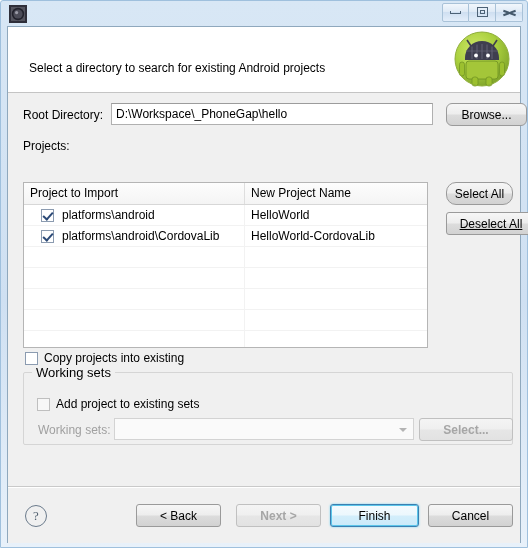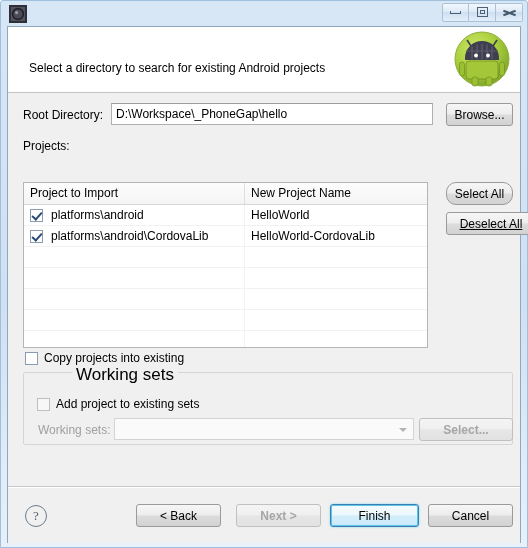--- a/index.html
+++ b/index.html
@@ -218,21 +218,21 @@
     border-bottom: 1px solid #f2f2f2;
   }
   .td {
     font-size: 12px;
     box-sizing: border-box;
     display: flex;
     align-items: center;
     white-space: nowrap;
     overflow: hidden;
   }
-  .td.c0 { width: 221px; border-right: 1px solid #f2f2f2; padding-left: 6px; }
+  .td.c0 { width: 221px; border-right: 1px solid #f2f2f2; padding-left: 17px; }
   .td.c1 { width: 182px; padding-left: 6px; }
 
   .cbox {
     width: 13px; height: 13px;
     box-sizing: border-box;
     background: #ffffff;
     border: 1px solid #8b9bb0;
     display: inline-block;
     position: relative;
     flex: none;
@@ -265,22 +265,21 @@
     height: 73px;
     border: 1px solid #d5d5d5;
     border-radius: 2px;
     box-sizing: border-box;
   }
   #groupbox-title {
     position: absolute;
     left: 24px; top: 272px;
     background: #f0f0f0;
     padding: 0 4px;
-    font-size: 17px;
-    margin-left: 40px;
+    font-size: 13px;
   }
 
   select.combo {
     position: absolute;
     box-sizing: border-box;
     font-family: "Liberation Sans", sans-serif;
     font-size: 12px;
     height: 22px;
     background: #ffffff;
     border: 1px solid #c8c8c8;
@@ -402,21 +401,21 @@
         <circle cx="30" cy="30" r="27" fill="none" stroke="#8fae3a" stroke-width="1"></circle>
       </svg>
     </div>
 
     <div id="body-region">
 
       <span class="lbl" style="left:15px; top:15px;">Root Directory:</span>
 
       <input class="textbox" style="left: 103px; top: 10px; width: 322px;" type="text" value="D:\Workspace\_PhoneGap\hello">
 
-      <button class="btn" style="left:438px; top:10px; width:67px;">Browse...</button>
+      <button class="btn" style="left:438px; top:10px; width:81px;border-radius:6px;">Browse...</button>
 
       <span class="lbl" style="left:15px; top:46px;">Projects:</span>
 
       <div id="table-wrap">
         <div id="table-head">
           <div class="th c0">Project to Import</div>
           <div class="th c1">New Project Name</div>
         </div>
         <div id="table-body">
             <div class="tr">

